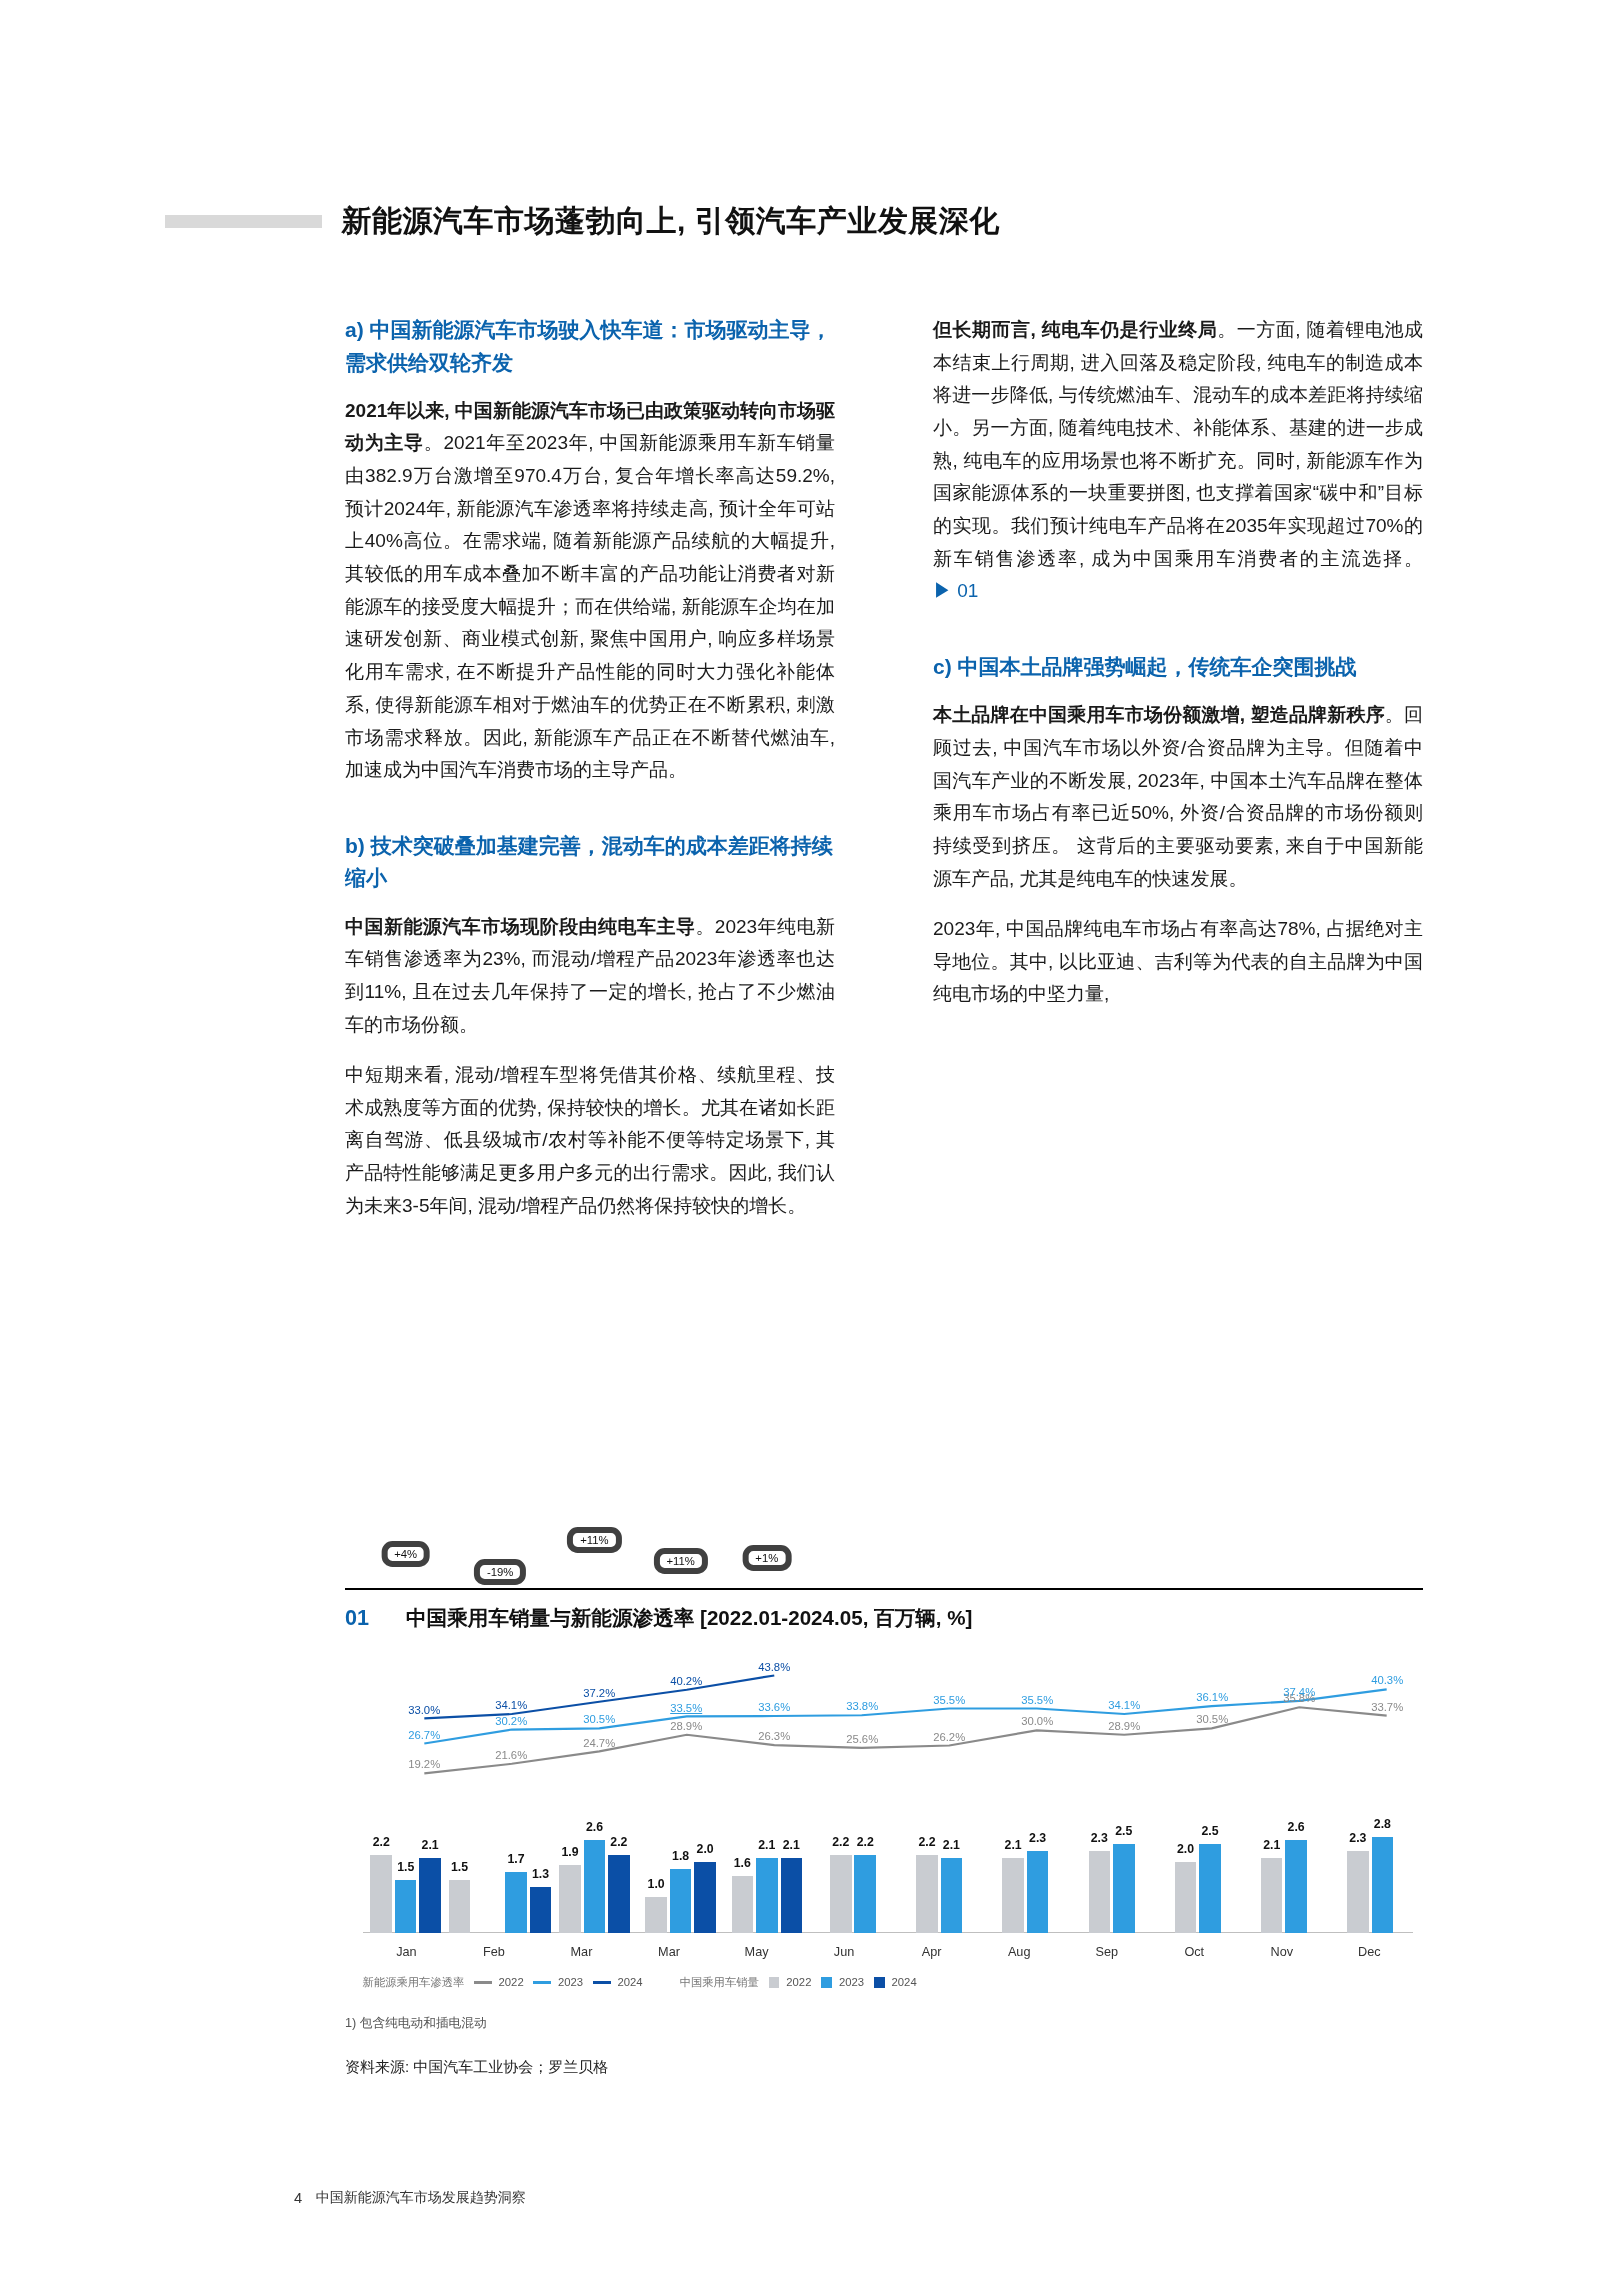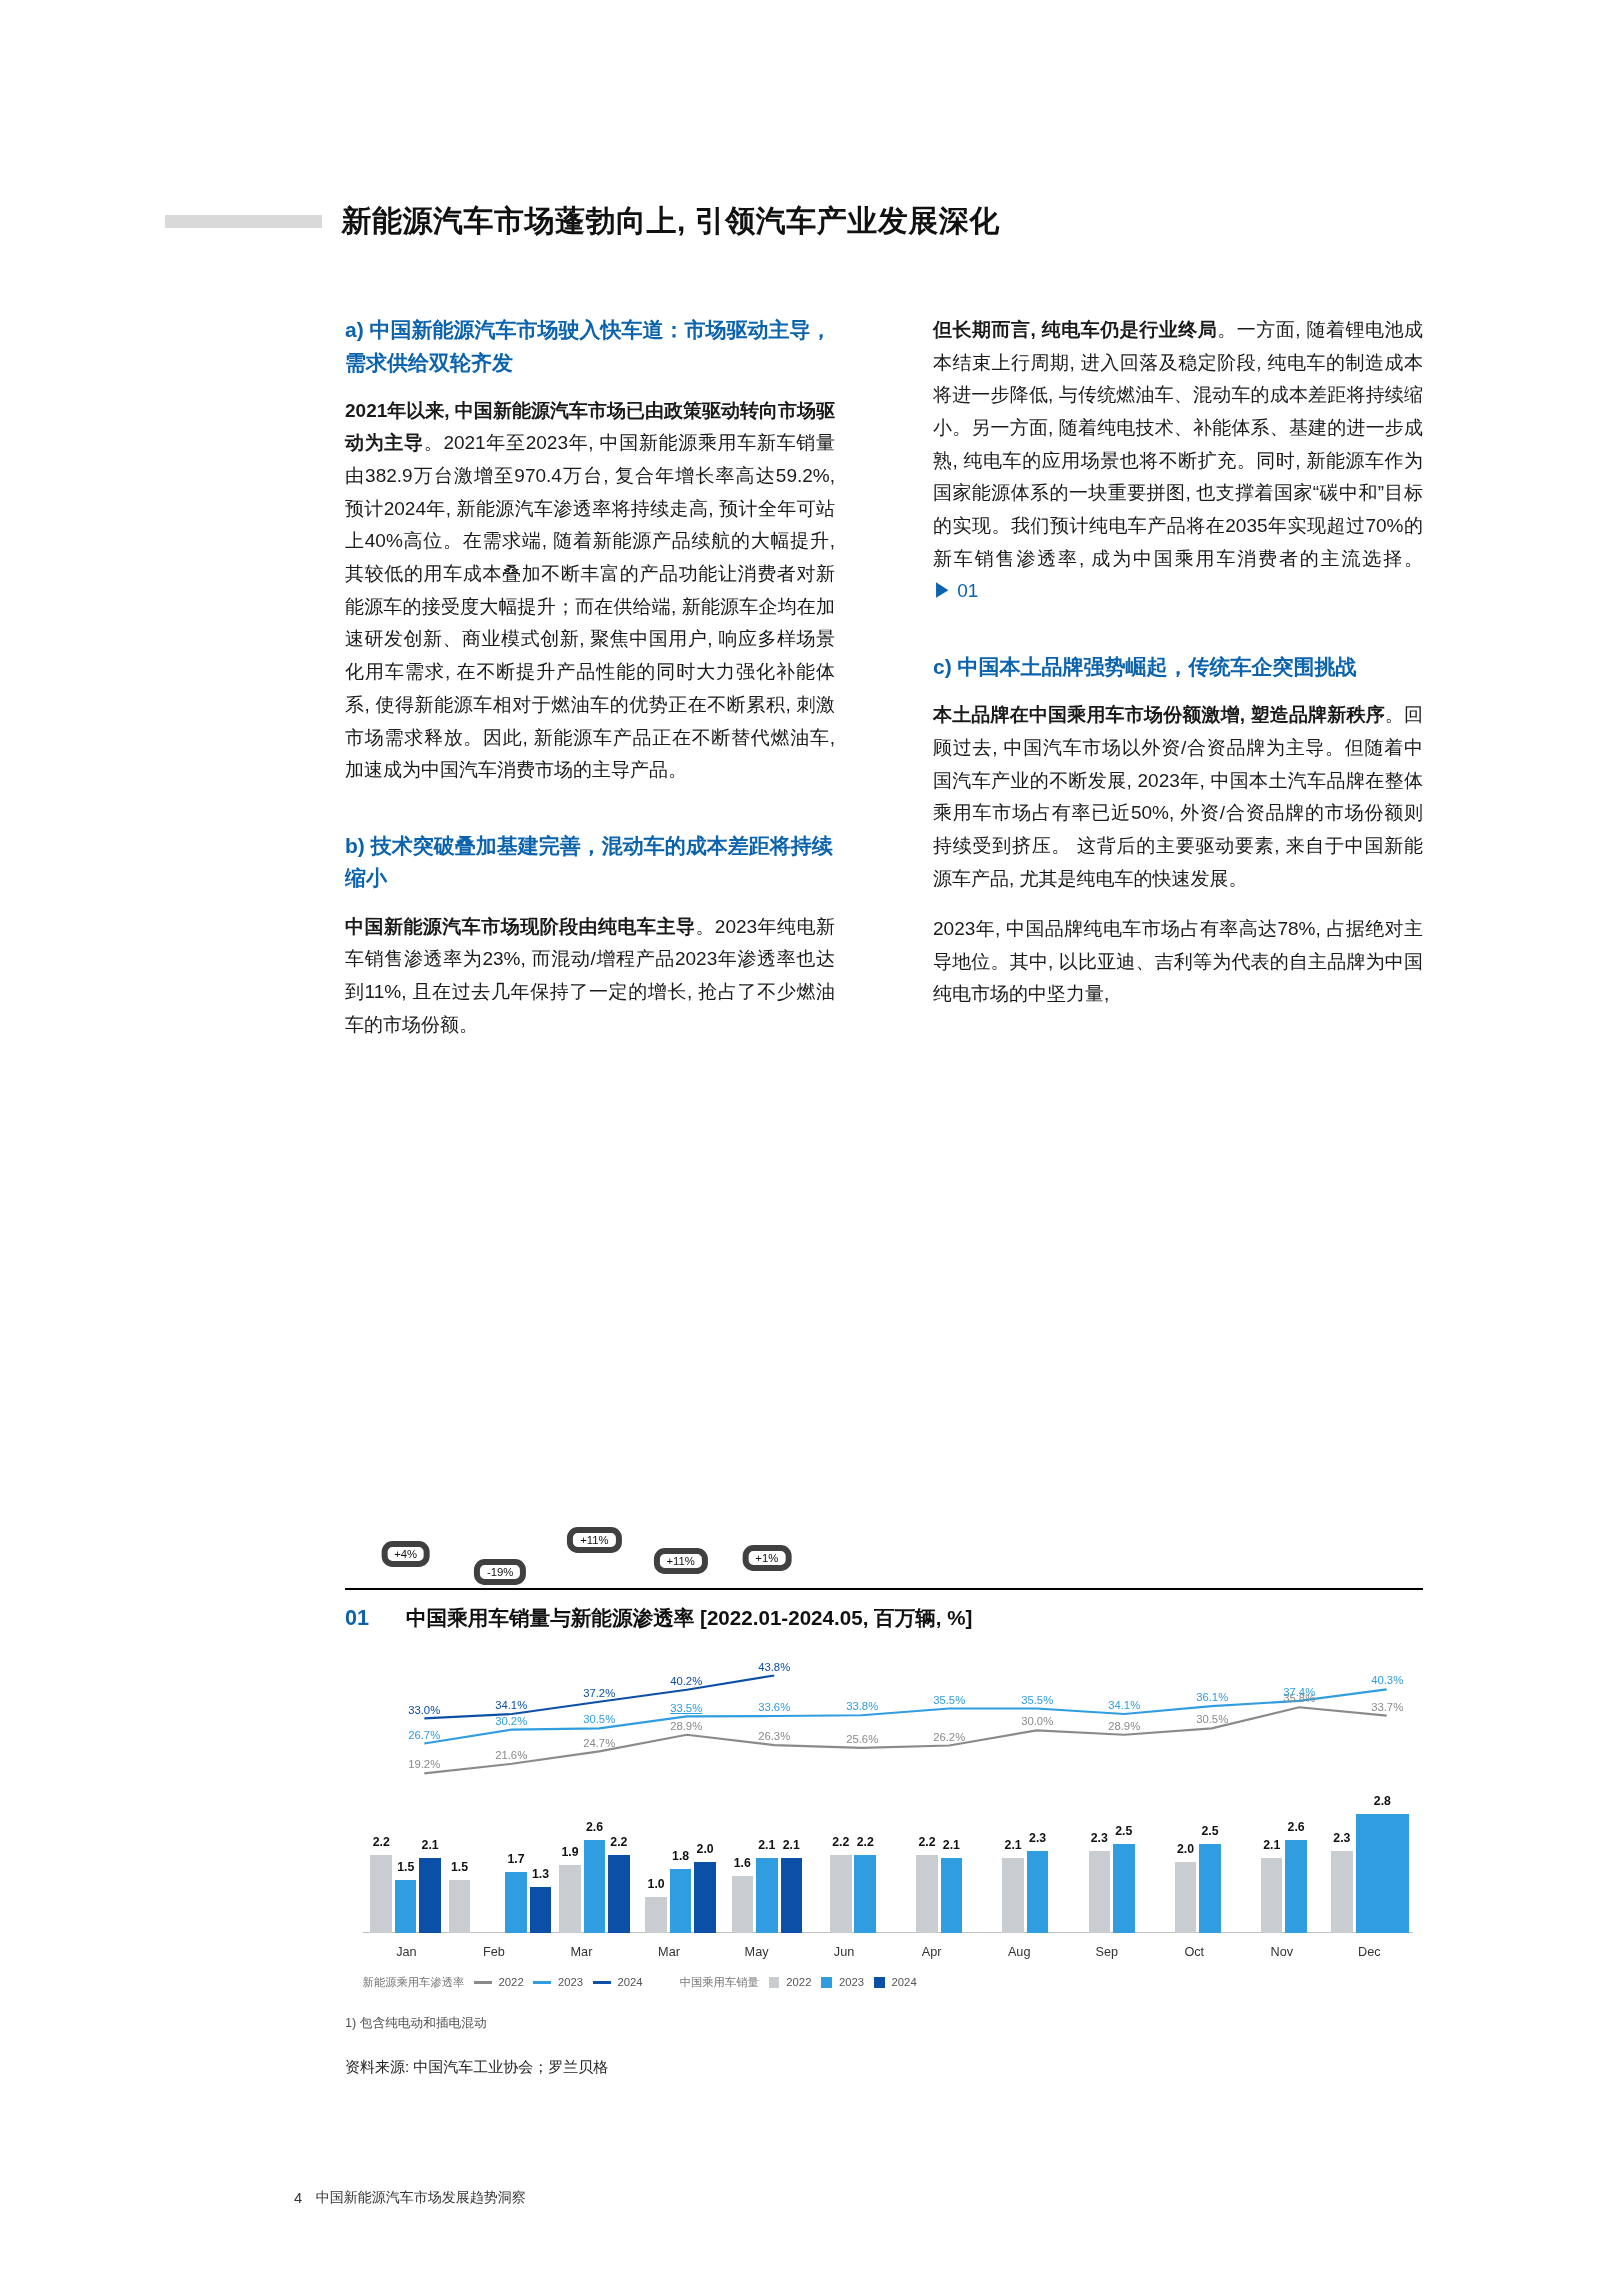--- a/index.html
+++ b/index.html
@@ -107,20 +107,21 @@
   <div class="cols">
 
     <div class="col col-left">
       <h3 class="sec">a) 中国新能源汽车市场驶入快车道：市场驱动主导，需求供给双轮齐发</h3>
       <p class="body"><b>2021年以来, 中国新能源汽车市场已由政策驱动转向市场驱动为主导</b><span>。2021年至2023年, 中国新能源乘用车新车销量由382.9万台激增至970.4万台, 复合年增长率高达59.2%, 预计2024年, 新能源汽车渗透率将持续走高, 预计全年可站上40%高位。在需求端, 随着新能源产品续航的大幅提升, 其较低的用车成本叠加不断丰富的产品功能让消费者对新能源车的接受度大幅提升；而在供给端, 新能源车企均在加速研发创新、商业模式创新, 聚焦中国用户, 响应多样场景化用车需求, 在不断提升产品性能的同时大力强化补能体系, 使得新能源车相对于燃油车的优势正在不断累积, 刺激市场需求释放。因此, 新能源车产品正在不断替代燃油车, 加速成为中国汽车消费市场的主导产品。</span></p>
 
       <div class="gap"></div>
 
       <h3 class="sec">b) 技术突破叠加基建完善，混动车的成本差距将持续缩小</h3>
       <p class="body"><b>中国新能源汽车市场现阶段由纯电车主导</b><span>。2023年纯电新车销售渗透率为23%, 而混动/增程产品2023年渗透率也达到11%, 且在过去几年保持了一定的增长, 抢占了不少燃油车的市场份额。</span></p>
+      <p class="body">中短期来看, 混动/增程车型将凭借其价格、续航里程、技术成熟度等方面的优势, 保持较快的增长。尤其在诸如长距离自驾游、低县级城市/农村等补能不便等特定场景下, 其产品特性能够满足更多用户多元的出行需求。因此, 我们认为未来3-5年间, 混动/增程产品仍然将保持较快的增长。</p>
     </div>
 
     <div class="col col-right">
       <p class="body" style="visibility:hidden;height:0;margin:0"></p>
       <p class="body"><b>但长期而言, 纯电车仍是行业终局</b><span>。一方面, 随着锂电池成本结束上行周期, 进入回落及稳定阶段, 纯电车的制造成本将进一步降低, 与传统燃油车、混动车的成本差距将持续缩小。另一方面, 随着纯电技术、补能体系、基建的进一步成熟, 纯电车的应用场景也将不断扩充。同时, 新能源车作为国家能源体系的一块重要拼图, 也支撑着国家“碳中和”目标的实现。我们预计纯电车产品将在2035年实现超过70%的新车销售渗透率, 成为中国乘用车消费者的主流选择。</span> <span class="ref">▶ 01</span></p>
 
       <div class="gap"></div>
 
       <h3 class="sec">c) 中国本土品牌强势崛起，传统车企突围挑战</h3>
       <p class="body"><b>本土品牌在中国乘用车市场份额激增, 塑造品牌新秩序</b><span>。回顾过去, 中国汽车市场以外资/合资品牌为主导。但随着中国汽车产业的不断发展, 2023年, 中国本土汽车品牌在整体乘用车市场占有率已近50%, 外资/合资品牌的市场份额则持续受到挤压。 这背后的主要驱动要素, 来自于中国新能源车产品, 尤其是纯电车的快速发展。</span></p>
@@ -280,21 +281,21 @@
                 <span class="v">2.1</span>
               </div>
               <div class="bar b2023" style="height: 93px;">
                 <span class="v">2.6</span>
               </div>
             </div>
             <div class="group">
               <div class="bar b2022" style="height: 82px;">
                 <span class="v">2.3</span>
               </div>
-              <div class="bar b2023" style="height: 119px; padding-left: 32px;">
+              <div class="bar b2023" style="height: 96px;">
                 <span class="v">2.8</span>
               </div>
             </div>
           </div>
       </div>
       <div class="xlabels" id="xlabels">
           <div>Jan</div>
           <div>Feb</div>
           <div>Mar</div>
           <div>Mar</div>

